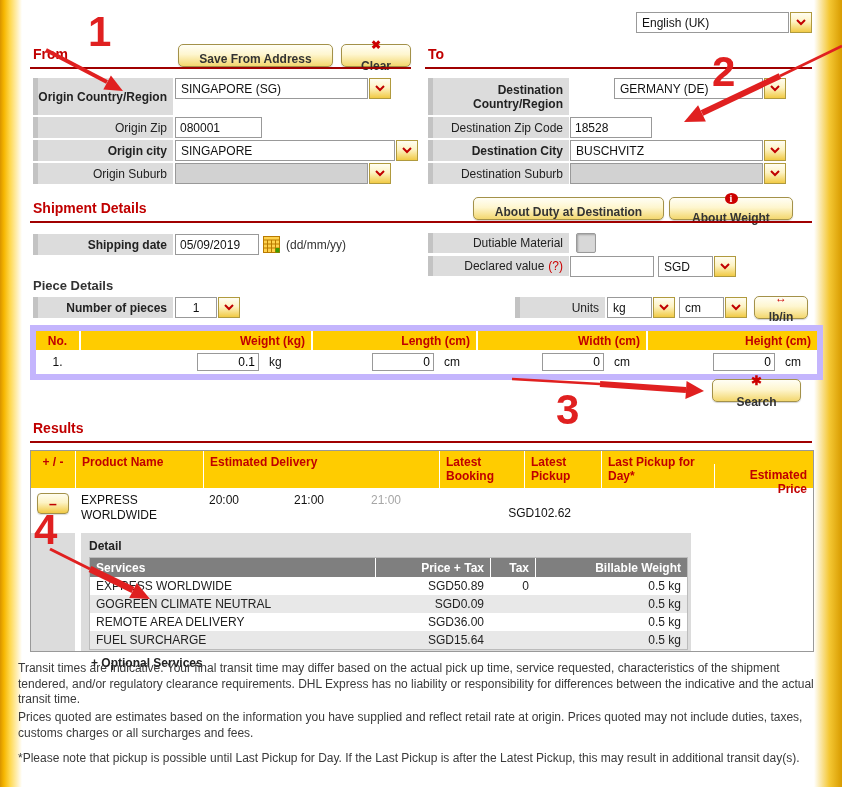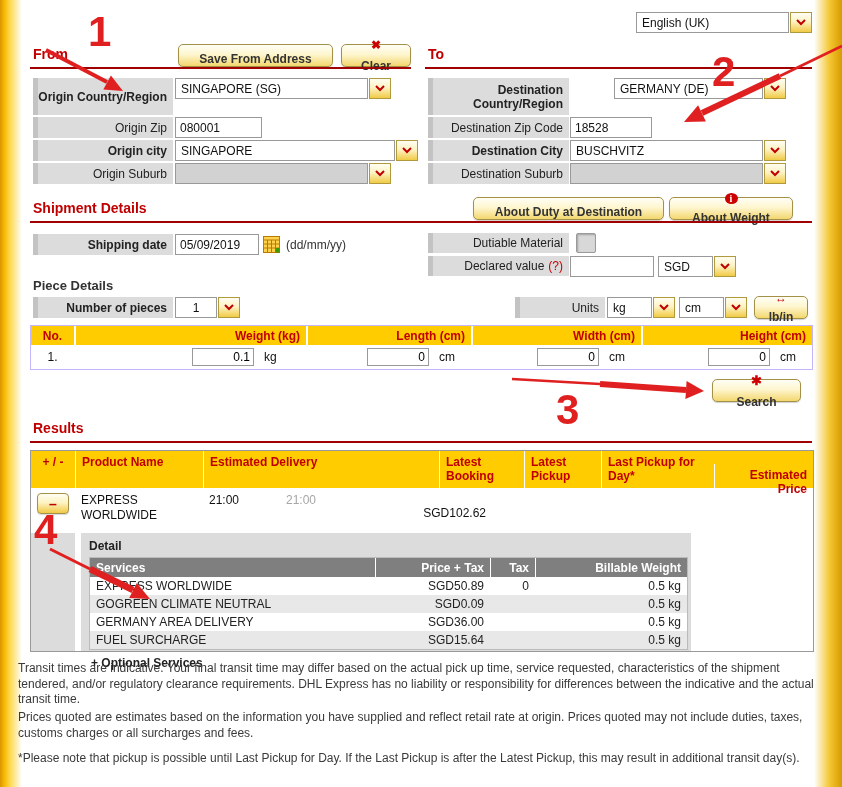--- a/index.html
+++ b/index.html
@@ -25,21 +25,21 @@
   .txtin{position:absolute;border:1px solid #999;background:#fff;font-size:12px;color:#111;
          padding:0 4px;height:21px;box-sizing:border-box;font-family:"Liberation Sans",sans-serif;}
   .ybtn{position:absolute;display:flex;align-items:center;justify-content:center;gap:7px;
         border:1px solid #a39149;border-radius:5px;background:linear-gradient(#fffef5,#fef6cf 45%,#f3d76e);
         font-size:12px;font-weight:bold;color:#333;box-shadow:0 1px 1px rgba(0,0,0,.18);cursor:pointer;box-sizing:border-box;flex-direction:column;}
   .ricon{color:#cc0000;font-weight:bold;font-size:12px;}
   .chk{position:absolute;width:18px;height:18px;background:#d8d8d8;border:1px solid #9a9a9a;border-radius:2px;
        box-shadow:inset 1px 1px 2px rgba(0,0,0,.25);}
   .hint{position:absolute;font-size:12px;color:#333;}
   
-  .ptable{position:absolute;left:30px;top:325px;width:781px;border:1px solid #c4b5fd;background:#fff;}
+  .ptable{position:absolute;left:30px;top:325px;width:781px;border:6px solid #c4b5fd;background:#fff;}
   .prow{display:flex;}
   .ph{background:#fc0;height:19px;}
   .phc{display:flex;align-items:center;justify-content:flex-end;padding:0 6px;color:#c00000;
        font-weight:bold;font-size:12px;border-left:2px solid #fff;box-sizing:border-box;}
   .phc:first-child{border-left:none;justify-content:center;}
   .pb{height:24px;align-items:center;}
   .pbc{display:flex;align-items:center;justify-content:flex-end;box-sizing:border-box;padding-right:10px;gap:10px;
        font-size:12px;color:#111;}
   .pbc:first-child{justify-content:center;padding-right:0;}
   .tin{border:1px solid #999;height:18px;width:62px;font-size:12px;text-align:right;padding:0 3px;
@@ -303,20 +303,21 @@
       <div class="rhc" style="width:113px;">Last Pickup for Day*</div>
       <div class="rhc price" style="width:99px;">Estimated Price</div>
     </div>
     <div class="rbody">
       <div class="rc" style="width:44px;padding:3px;">
         <div class="mini-btn">
             <span>–</span>
           </div>
       </div>
       <div class="rc" style="width:128px;">EXPRESS WORLDWIDE</div>
+      <div class="rc" style="width:85px;">20:00</div>
       <div class="rc" style="width:77px;">21:00</div>
       <div class="rc gray-val" style="width:113px;">21:00</div>
       <div class="rc price" style="width:99px;">SGD102.62</div>
     </div>
     <div class="drow">
       <div class="dstrip"></div>
       <div class="dgap"></div>
       <div class="dpanel">
         <div class="dtitle">Detail</div>
         <div class="stable">
@@ -332,21 +333,21 @@
             <div class="stc" style="width:45px;">0</div>
             <div class="stc" style="width:152px;">0.5 kg</div>
           </div>
           <div class="strow alt">
             <div class="stc" style="width:285px;">GOGREEN CLIMATE NEUTRAL</div>
             <div class="stc" style="width:115px;">SGD0.09</div>
             <div class="stc" style="width:45px;"></div>
             <div class="stc" style="width:152px;">0.5 kg</div>
           </div>
           <div class="strow">
-            <div class="stc" style="width:285px;">GERMANY AREA DELIVERY</div>
+            <div class="stc" style="width:285px;">REMOTE AREA DELIVERY</div>
             <div class="stc" style="width:115px;">SGD36.00</div>
             <div class="stc" style="width:45px;"></div>
             <div class="stc" style="width:152px;">0.5 kg</div>
           </div>
           <div class="strow alt">
             <div class="stc" style="width:285px;">FUEL SURCHARGE</div>
             <div class="stc" style="width:115px;">SGD15.64</div>
             <div class="stc" style="width:45px;"></div>
             <div class="stc" style="width:152px;">0.5 kg</div>
           </div>

